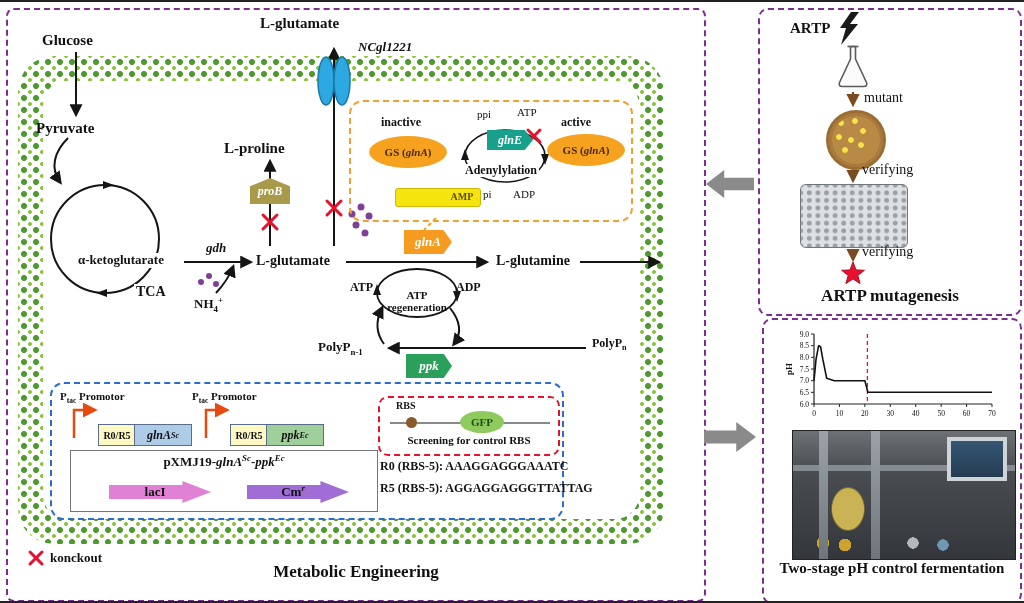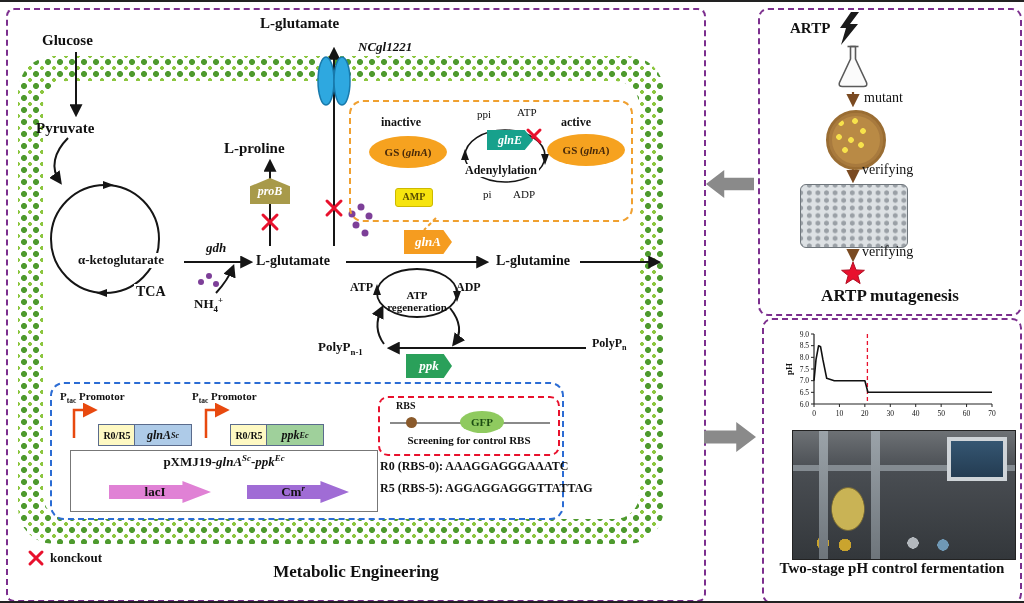--- a/index.html
+++ b/index.html
@@ -183,21 +183,21 @@
       <div class="ellipse" style="left:18px;top:34px;width:78px;height:32px;background:#f6a21f;font-size:11px;color:#47290a;">
         <span>GS (</span>
           <span class="i">glnA</span>
           <span>)</span>
       </div>
       <div class="ellipse" style="left:196px;top:32px;width:78px;height:32px;background:#f6a21f;font-size:11px;color:#47290a;">
         <span>GS (</span>
           <span class="i">glnA</span>
           <span>)</span>
       </div>
-      <div class="lbl" style="left:44px;top:86px;width:36px;height:17px;background:#f6e40e;border:1px solid #cdb900;border-radius:3px;font-size:10px;text-align:center;line-height:16px;color:#5a4d00;">AMP</div>
+      <div class="lbl" style="left:44px;top:86px;width:36px;height:17px;background:#f6e40e;border:1px solid #cdb900;border-radius:3px;font-size:10px;text-align:center;line-height:16px;color:#5a4d00;padding-left:48px;">AMP</div>
       <div class="lbl bg" style="left:124px;top:6px;font-size:11px;font-weight:normal;">ppi</div>
       <div class="lbl bg" style="left:164px;top:4px;font-size:11px;font-weight:normal;">ATP</div>
       <div class="lbl bg" style="left:130px;top:86px;font-size:11px;font-weight:normal;">pi</div>
       <div class="lbl bg" style="left:160px;top:86px;font-size:11px;font-weight:normal;">ADP</div>
       <div class="tag tag-right" style="left:136px;top:28px;width:46px;height:20px;background:#17a18c;font-size:12px;">glnE</div>
       <div class="lbl bg" style="left:112px;top:62px;font-size:12px;">Adenylylation</div>
     </div>
 
     <div class="box-dash" style="left:42px;top:372px;width:510px;height:134px;border:2px dashed #2b6cd4;">
       <div class="lbl" style="left:8px;top:6px;font-size:11px;"><span>P</span><sub>tac</sub><span> Promotor</span></div>
@@ -225,21 +225,21 @@
       </div>
 
       <div class="box-dash" style="left:326px;top:12px;width:178px;height:56px;border:2px dashed #e8112d;border-radius:10px;">
         <div class="abs" style="left:10px;top:24px;width:160px;height:2px;background:#8a8a8a;"></div>
         <div class="lbl" style="left:16px;top:2px;font-size:10px;">RBS</div>
         <div class="abs" style="left:26px;top:19px;width:11px;height:11px;border-radius:50%;background:#8a5a2b;z-index:4;"></div>
         <div class="ellipse" style="left:80px;top:13px;width:44px;height:22px;background:#8fca5f;font-size:11px;color:#1c4d12;">GFP</div>
         <div class="lbl" style="left:0;top:36px;width:178px;text-align:center;font-size:11px;">Screening for control RBS</div>
       </div>
 
-      <div class="lbl" style="left:328px;top:76px;font-size:12px;">R0 (RBS-0): AAAGGAGGGAAATC</div>
+      <div class="lbl" style="left:328px;top:76px;font-size:12px;">R0 (RBS-5): AAAGGAGGGAAATC</div>
       <div class="lbl" style="left:328px;top:98px;font-size:12px;">R5 (RBS-5): AGGAGGAGGGTTATTAG</div>
     </div>
 
     <div class="lbl" style="left:42px;top:541px;font-size:13px;">konckout</div>
     <div class="lbl" style="left:148px;top:552px;width:400px;text-align:center;font-size:17px;">Metabolic Engineering</div>
   </div>
 
   <div class="grayarrow" style="left:706px;top:168px;width:48px;height:28px;clip-path:polygon(0% 50%,38% 0%,38% 28%,100% 28%,100% 72%,38% 72%,38% 100%);"></div>
   <div class="grayarrow" style="left:704px;top:420px;width:52px;height:30px;clip-path:polygon(0% 28%,62% 28%,62% 0%,100% 50%,62% 100%,62% 72%,0% 72%);"></div>
 

